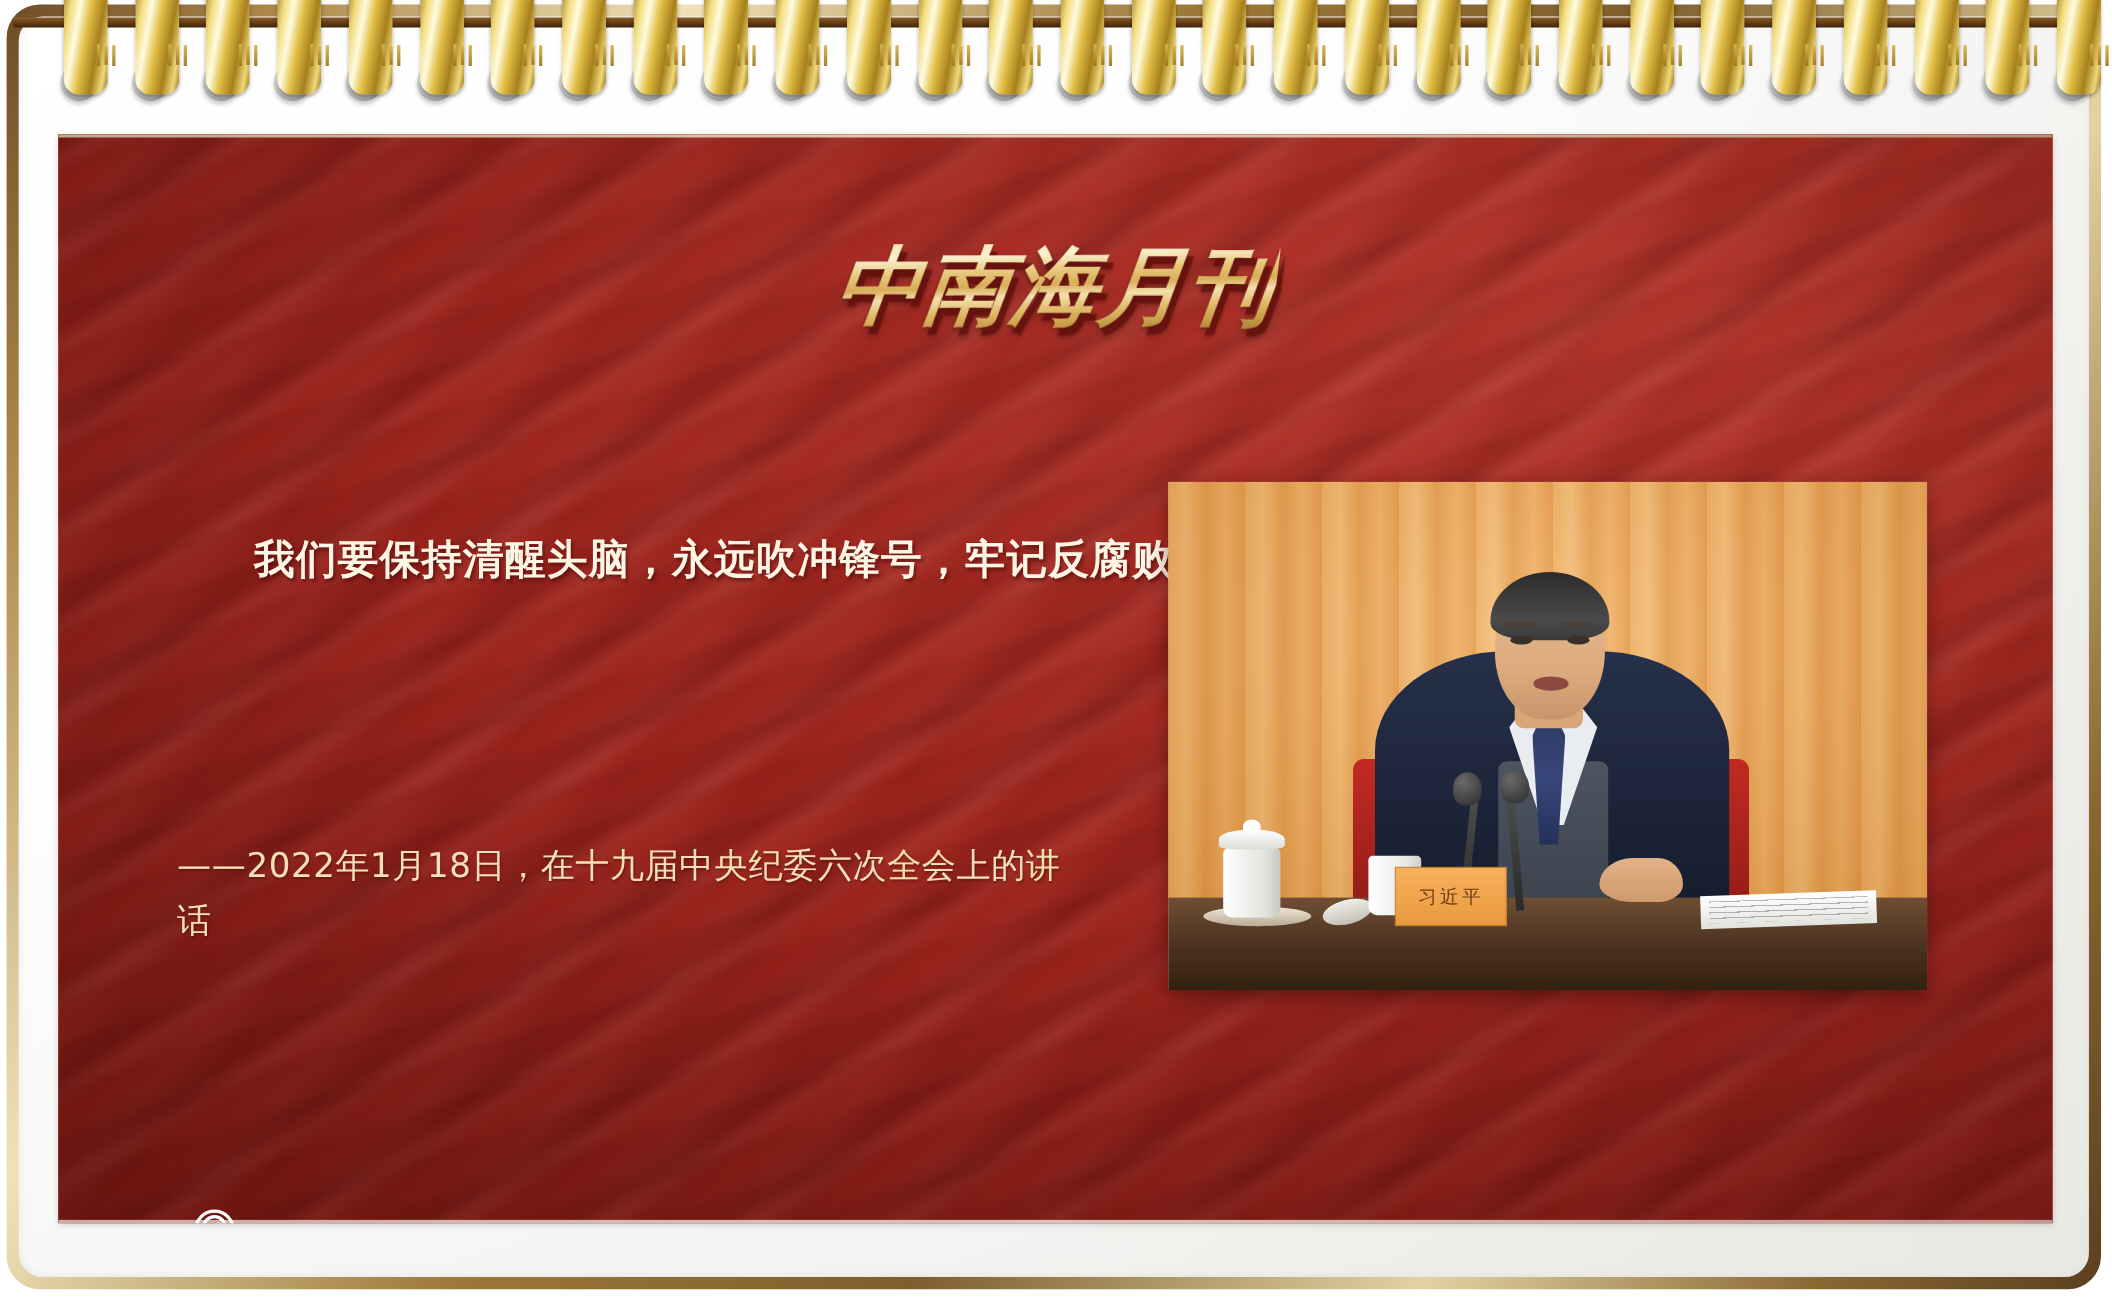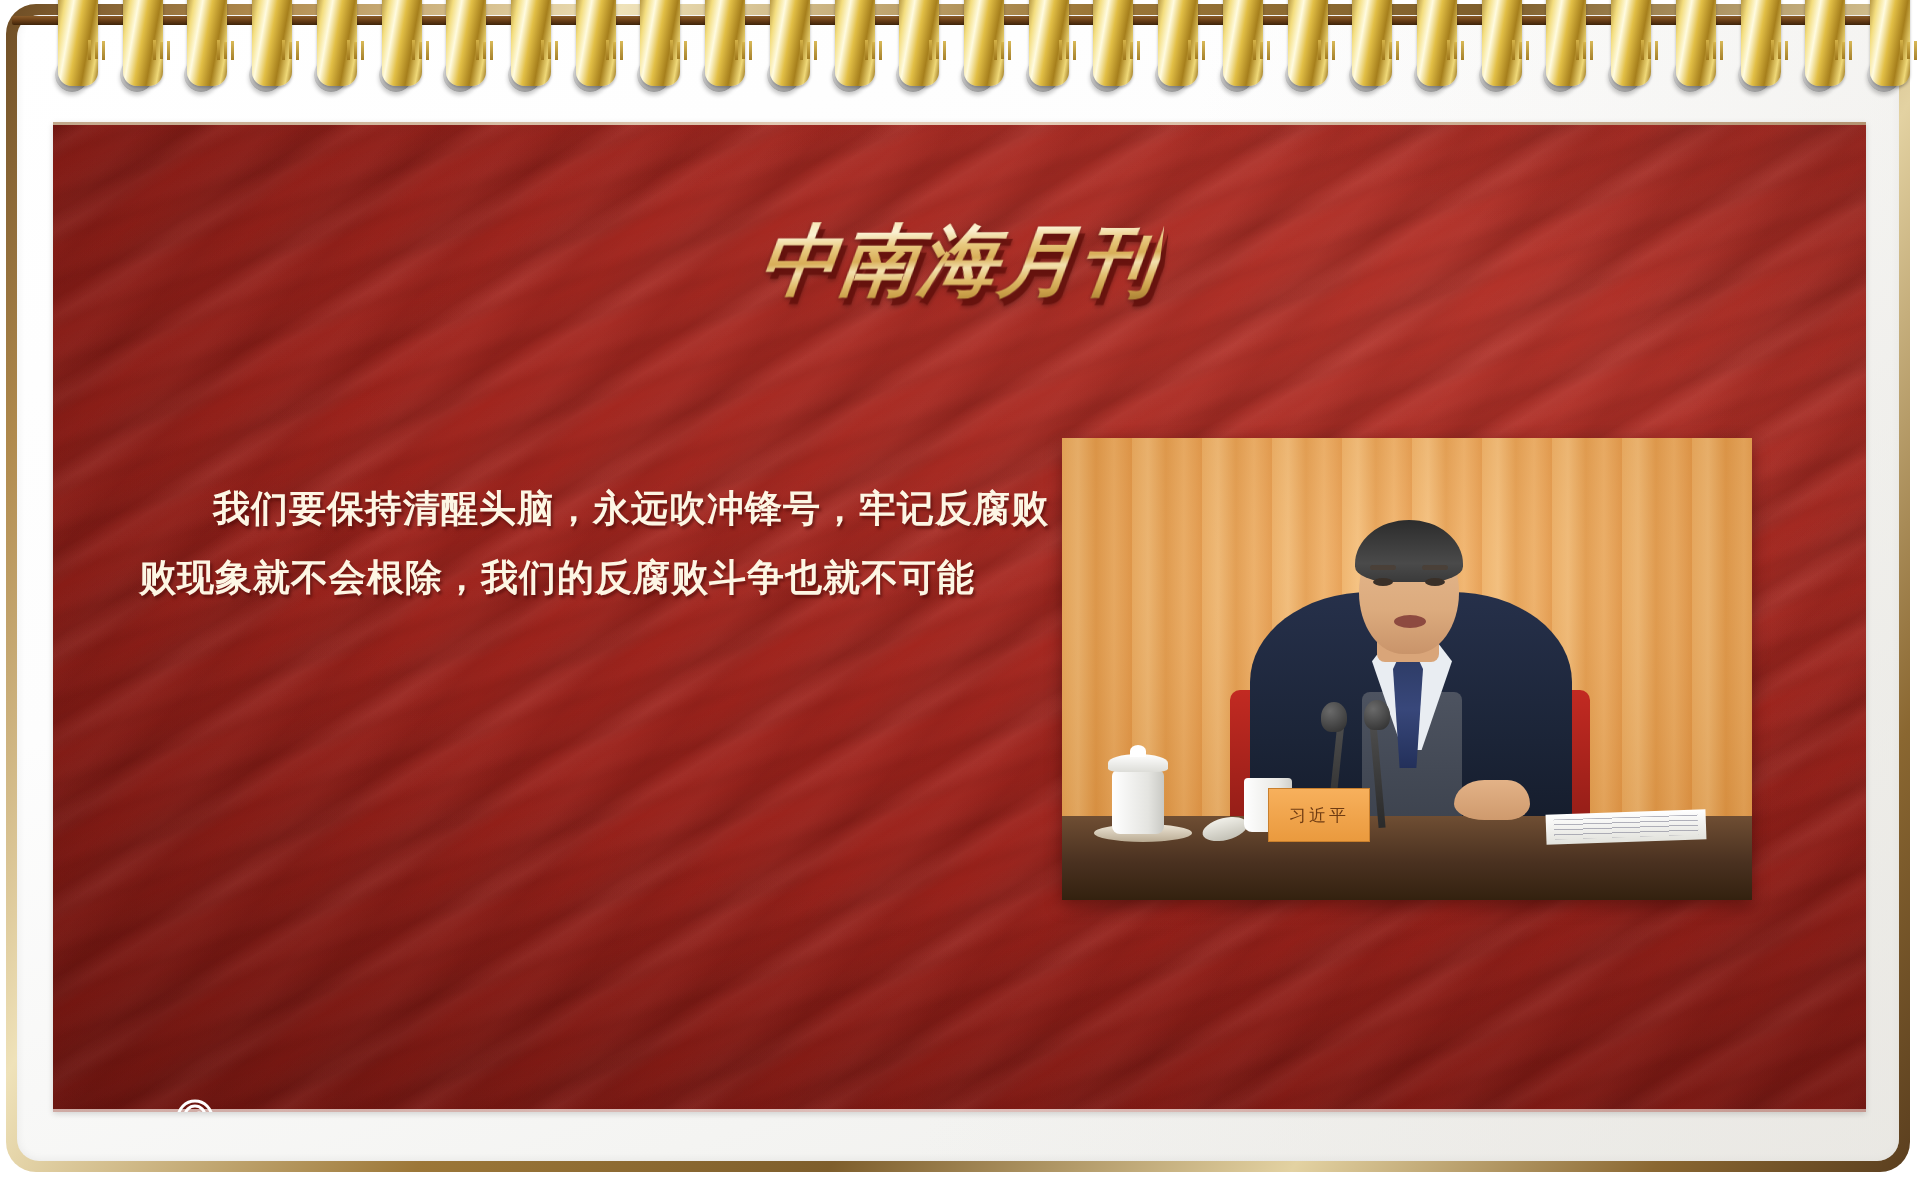--- a/index.html
+++ b/index.html
@@ -201,21 +201,21 @@
     background-clip: text;
     -webkit-text-fill-color: transparent;
     color: transparent;
     text-shadow: none;
     filter: drop-shadow(2px 3px 1px rgba(80,10,6,0.55));
   }
 
   
   #quote-block {
     position: absolute;
-    left: 86px; top: 352px;
+    left: 104px; top: 352px;
     width: 880px;
   }
   .quote-line {
     font-family: "DejaVu Serif", "Liberation Serif", serif;
     font-size: 37px;
     font-weight: 700;
     line-height: 69px;
     color: #fdf6e4;
     letter-spacing: 1px;
     text-shadow: 2px 3px 3px rgba(70,8,5,0.55);
@@ -426,23 +426,23 @@
     <div class="card-top-line"></div>
     <div class="card-bot-line"></div>
 
     <div id="title-wrap">
       <div id="main-title">中南海月刊</div>
     </div>
 
 
     <div id="quote-block">
       <div class="quote-line indent">我们要保持清醒头脑，永远吹冲锋号，牢记反腐败</div>
-      <div class="quote-line">败现象就不会根除，我们的反腐败斗争也就不可能</div>
     </div>
 
+    <div id="attribution">——2022年1月18日，在十九届中央纪委六次全会上的讲话</div>
 
     <div id="photo">
       <div class="curtain"></div>
       <div class="curtain-shade"></div>
 
       <div class="subj-chairback"></div>
       <div class="subj-body"></div>
       <div class="subj-vest"></div>
       <div class="subj-shirt"></div>
       <div class="subj-tie"></div>

